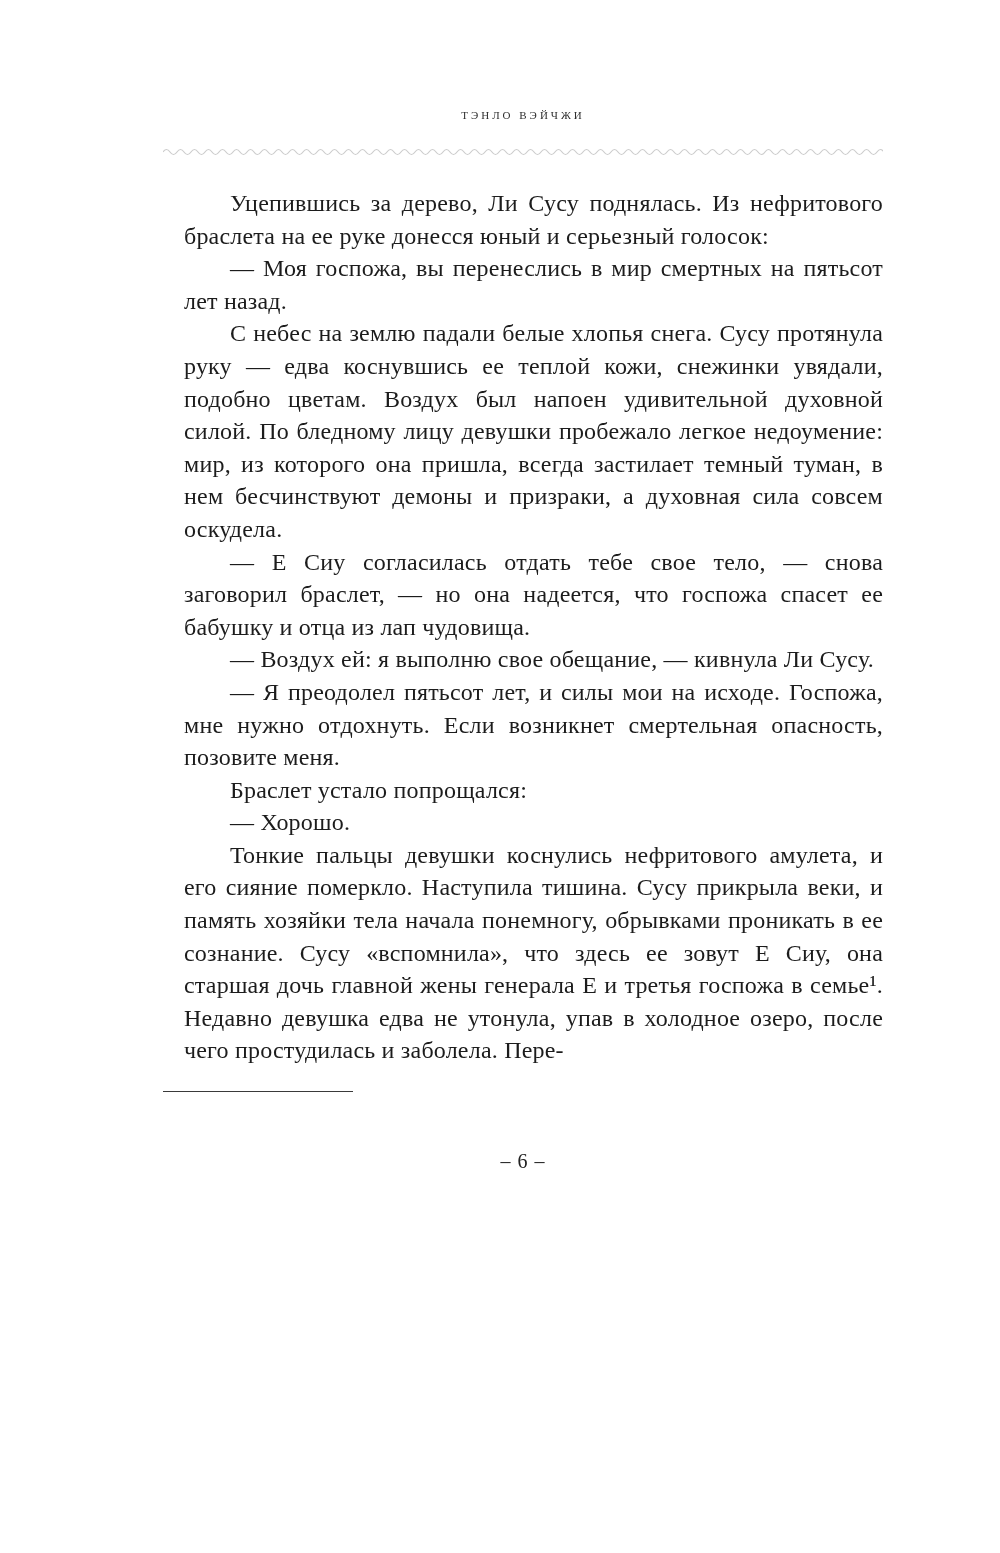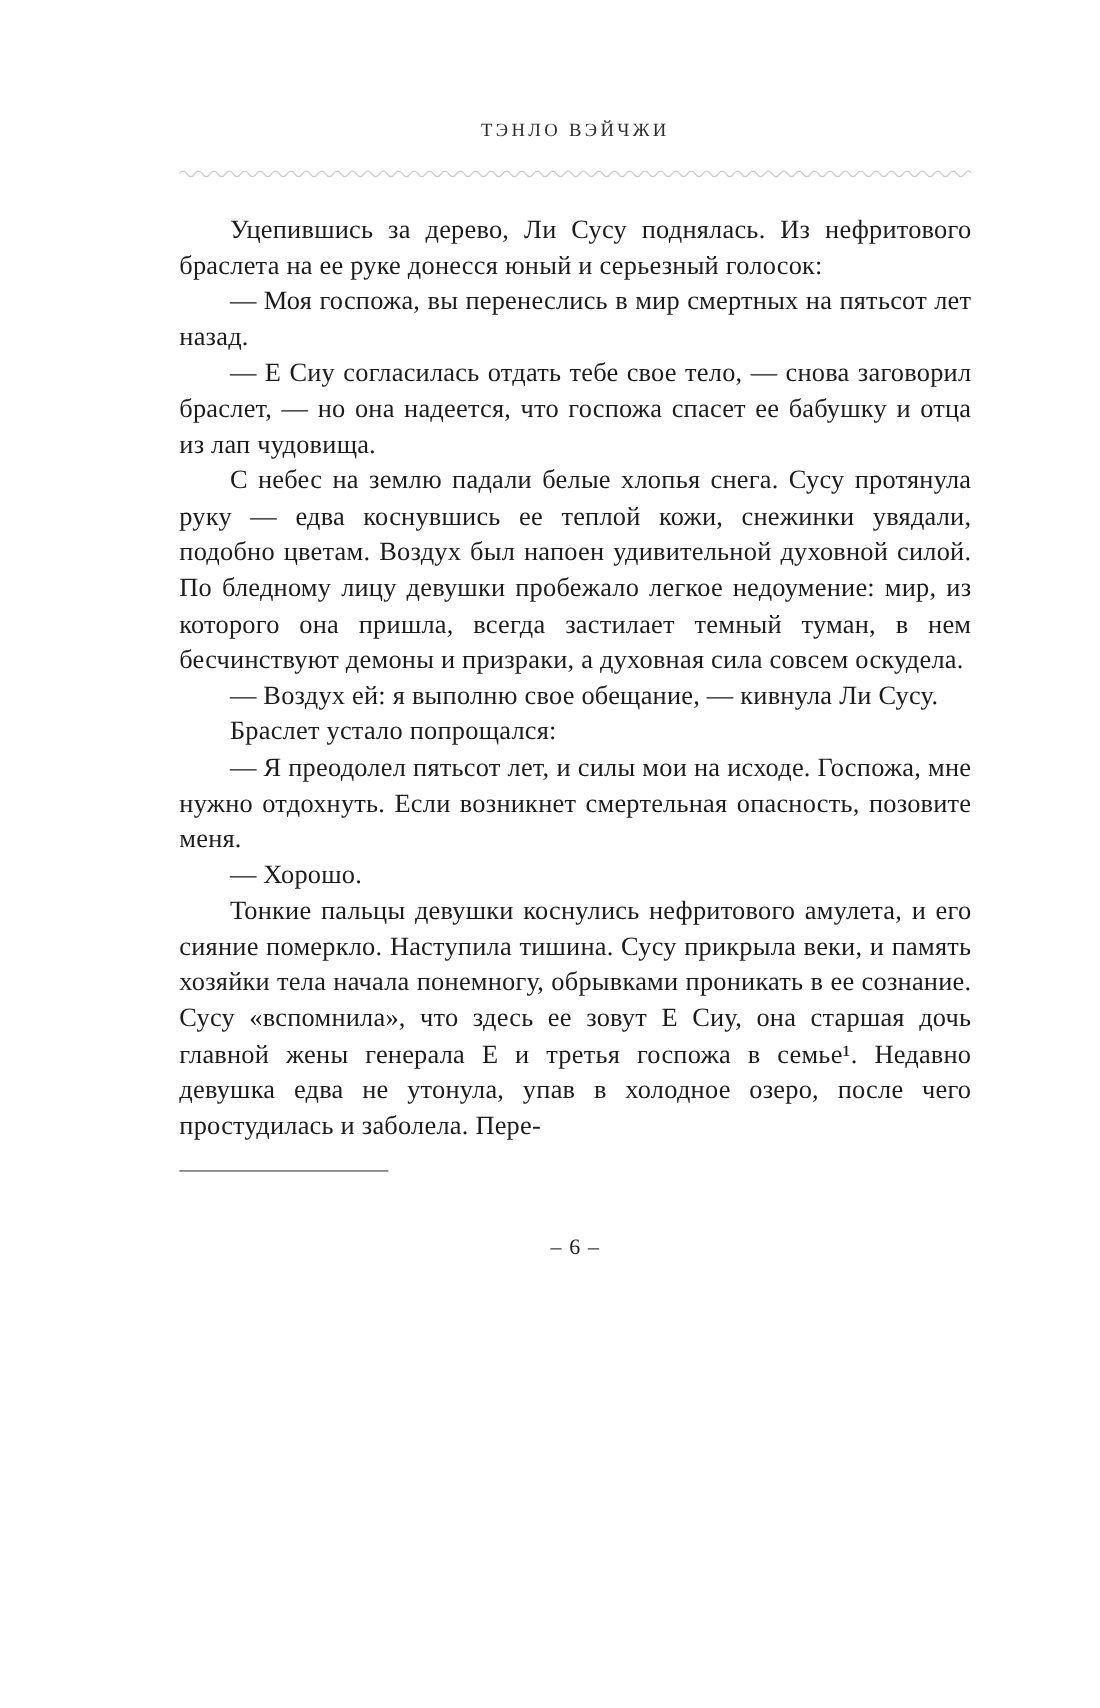--- a/index.html
+++ b/index.html
@@ -18,33 +18,34 @@
   }
   .content {
     position: absolute;
     left: 163px;
     top: 0;
     width: 720px;
   }
   .running-head {
     margin-top: 110px;
     text-align: center;
-    font-size: 17px;
+    font-size: 11px;
     letter-spacing: 3px;
     color: #2e2e2e;
     line-height: 1;
   }
   .wave {
     display: block;
     margin-top: 24px;
     width: 720px;
     height: 12px;
   }
   .body-text {
     margin-top: 30px;
+    margin-left: 21px;
   }
   .body-text p {
     margin: 0;
     text-indent: 46px;
     text-align: justify;
     font-size: 24px;
     line-height: 32.6px;
     letter-spacing: 0.2px;
     hyphens: auto;
     -webkit-hyphens: auto;
@@ -82,25 +83,25 @@
 
     <div class="running-head">ТЭНЛО ВЭЙЧЖИ</div>
 
     <svg class="wave" viewBox="0 0 720 12" xmlns="http://www.w3.org/2000/svg" aria-hidden="true">
       <path id="wave-path" fill="none" stroke="#cccccc" stroke-width="1.2" d="M0 7 q3.5 -5 7 0 q3.5 5 7 0 q3.5 -5 7 0 q3.5 5 7 0 q3.5 -5 7 0 q3.5 5 7 0 q3.5 -5 7 0 q3.5 5 7 0 q3.5 -5 7 0 q3.5 5 7 0 q3.5 -5 7 0 q3.5 5 7 0 q3.5 -5 7 0 q3.5 5 7 0 q3.5 -5 7 0 q3.5 5 7 0 q3.5 -5 7 0 q3.5 5 7 0 q3.5 -5 7 0 q3.5 5 7 0 q3.5 -5 7 0 q3.5 5 7 0 q3.5 -5 7 0 q3.5 5 7 0 q3.5 -5 7 0 q3.5 5 7 0 q3.5 -5 7 0 q3.5 5 7 0 q3.5 -5 7 0 q3.5 5 7 0 q3.5 -5 7 0 q3.5 5 7 0 q3.5 -5 7 0 q3.5 5 7 0 q3.5 -5 7 0 q3.5 5 7 0 q3.5 -5 7 0 q3.5 5 7 0 q3.5 -5 7 0 q3.5 5 7 0 q3.5 -5 7 0 q3.5 5 7 0 q3.5 -5 7 0 q3.5 5 7 0 q3.5 -5 7 0 q3.5 5 7 0 q3.5 -5 7 0 q3.5 5 7 0 q3.5 -5 7 0 q3.5 5 7 0 q3.5 -5 7 0 q3.5 5 7 0 q3.5 -5 7 0 q3.5 5 7 0 q3.5 -5 7 0 q3.5 5 7 0 q3.5 -5 7 0 q3.5 5 7 0 q3.5 -5 7 0 q3.5 5 7 0 q3.5 -5 7 0 q3.5 5 7 0 q3.5 -5 7 0 q3.5 5 7 0 q3.5 -5 7 0 q3.5 5 7 0 q3.5 -5 7 0 q3.5 5 7 0 q3.5 -5 7 0 q3.5 5 7 0 q3.5 -5 7 0 q3.5 5 7 0 q3.5 -5 7 0 q3.5 5 7 0 q3.5 -5 7 0 q3.5 5 7 0 q3.5 -5 7 0 q3.5 5 7 0 q3.5 -5 7 0 q3.5 5 7 0 q3.5 -5 7 0 q3.5 5 7 0 q3.5 -5 7 0 q3.5 5 7 0 q3.5 -5 7 0 q3.5 5 7 0 q3.5 -5 7 0 q3.5 5 7 0 q3.5 -5 7 0 q3.5 5 7 0 q3.5 -5 7 0 q3.5 5 7 0 q3.5 -5 7 0 q3.5 5 7 0 q3.5 -5 7 0 q3.5 5 7 0 q3.5 -5 7 0 q3.5 5 7 0 q3.5 -5 7 0 q3.5 5 7 0 q3.5 -5 7 0 q3.5 5 7 0 q3.5 -5 7 0 q3.5 5 7 0"></path>
     </svg>
 
     <div class="body-text">
         <p class="para">Уцепившись за дерево, Ли Сусу поднялась. Из нефритового браслета на ее руке донесся юный и серьезный голосок:</p>
         <p class="para">— Моя госпожа, вы перенеслись в мир смертных на пятьсот лет назад.</p>
+        <p class="para">С небес на землю падали белые хлопья снега. Сусу протянула руку — едва коснувшись ее теплой кожи, снежинки увядали, подобно цветам. Воздух был напоен удивительной духовной силой. По бледному лицу девушки пробежало легкое недоумение: мир, из которого она пришла, всегда застилает темный туман, в нем бесчинствуют демоны и призраки, а духовная сила совсем оскудела.</p>
         <p class="para">— Е Сиу согласилась отдать тебе свое тело, — снова заговорил браслет, — но она надеется, что госпожа спасет ее бабушку и отца из лап чудовища.</p>
-        <p class="para">С небес на землю падали белые хлопья снега. Сусу протянула руку — едва коснувшись ее теплой кожи, снежинки увядали, подобно цветам. Воздух был напоен удивительной духовной силой. По бледному лицу девушки пробежало легкое недоумение: мир, из которого она пришла, всегда застилает темный туман, в нем бесчинствуют демоны и призраки, а духовная сила совсем оскудела.</p>
         <p class="para">— Воздух ей: я выполню свое обещание, — кивнула Ли Сусу.</p>
+        <p class="para">— Я преодолел пятьсот лет, и силы мои на исходе. Госпожа, мне нужно отдохнуть. Если возникнет смертельная опасность, позовите меня.</p>
         <p class="para">Браслет устало попрощался:</p>
-        <p class="para">— Я преодолел пятьсот лет, и силы мои на исходе. Госпожа, мне нужно отдохнуть. Если возникнет смертельная опасность, позовите меня.</p>
         <p class="para">— Хорошо.</p>
         <p class="para">Тонкие пальцы девушки коснулись нефритового амулета, и его сияние померкло. Наступила тишина. Сусу прикрыла веки, и память хозяйки тела начала понемногу, обрывками проникать в ее сознание. Сусу «вспомнила», что здесь ее зовут Е Сиу, она старшая дочь главной жены генерала Е и третья госпожа в семье¹. Недавно девушка едва не утонула, упав в холодное озеро, после чего простудилась и заболела. Пере-</p>
       </div>
 
     <div class="footnote-rule"></div>
 
 
     <div class="page-number">– 6 –</div>
 
   </div>

